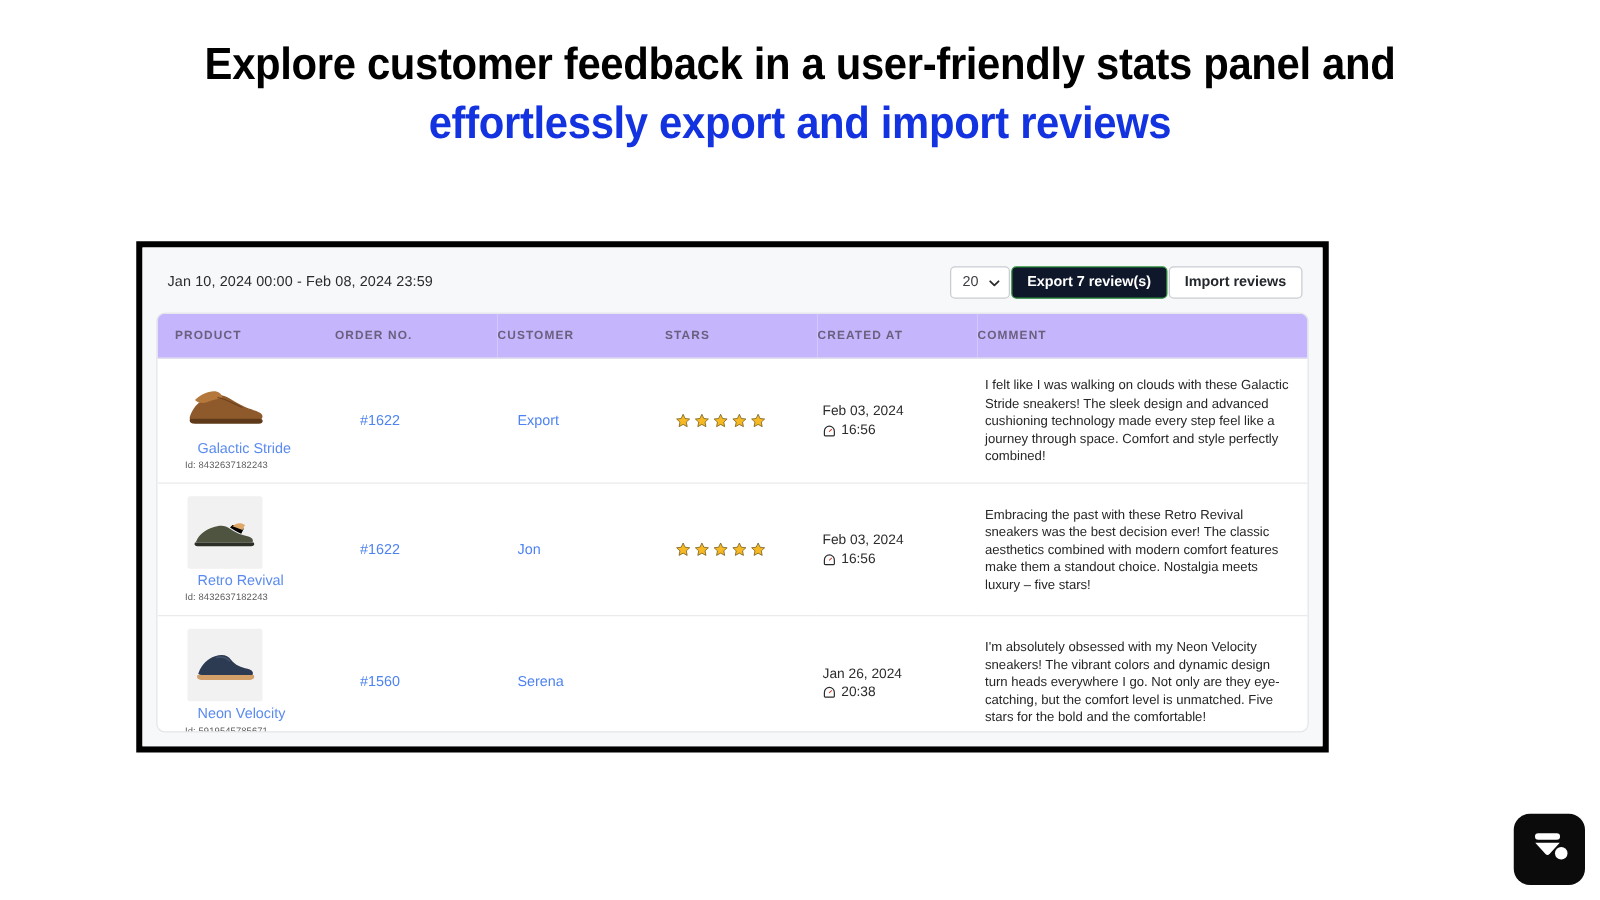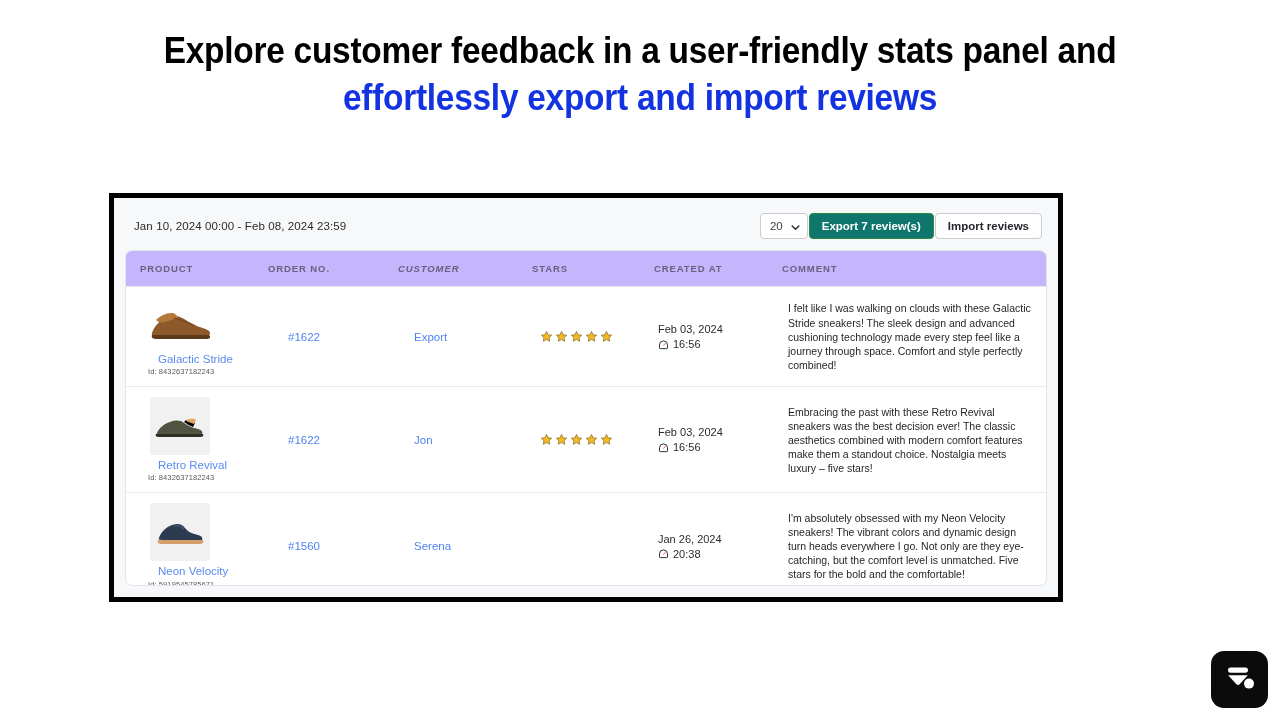--- a/index.html
+++ b/index.html
@@ -82,21 +82,21 @@
     height: 26px;
     display: flex;
     align-items: center;
     padding: 0 12px;
     border-radius: 4px;
     font-size: 11.5px;
     font-weight: bold;
     white-space: nowrap;
   }
   .btn-export {
-    background: #0f766e;
+    background: #0f172a;
     color: #ffffff;
     border: 1px solid #2a8d3a;
   }
   .btn-import {
     background: #ffffff;
     color: #23272c;
     border: 1px solid #c9ccd1;
   }
 
   
@@ -116,21 +116,21 @@
     font-size: 9.5px;
     font-weight: bold;
     letter-spacing: 0.9px;
     color: #6b5f7e;
     padding: 12px 0 12px 0;
     border-bottom: 1px solid #e6e7ea;
     text-transform: uppercase;
   }
   .c-product  { width: 142px; padding-left: 14px !important; }
   .c-order    { width: 130px; }
-  .c-customer { width: 134px; font-style: italic; }
+  .c-customer { width: 134px; }
   .c-stars    { width: 122px; }
   .c-created  { width: 128px; }
   .c-comment  { width: auto; }
 
   tbody td {
     border-bottom: 1px solid #e9eaec;
     vertical-align: middle;
     padding: 10px 0;
     font-size: 11.5px;
     color: #2c2c2c;

